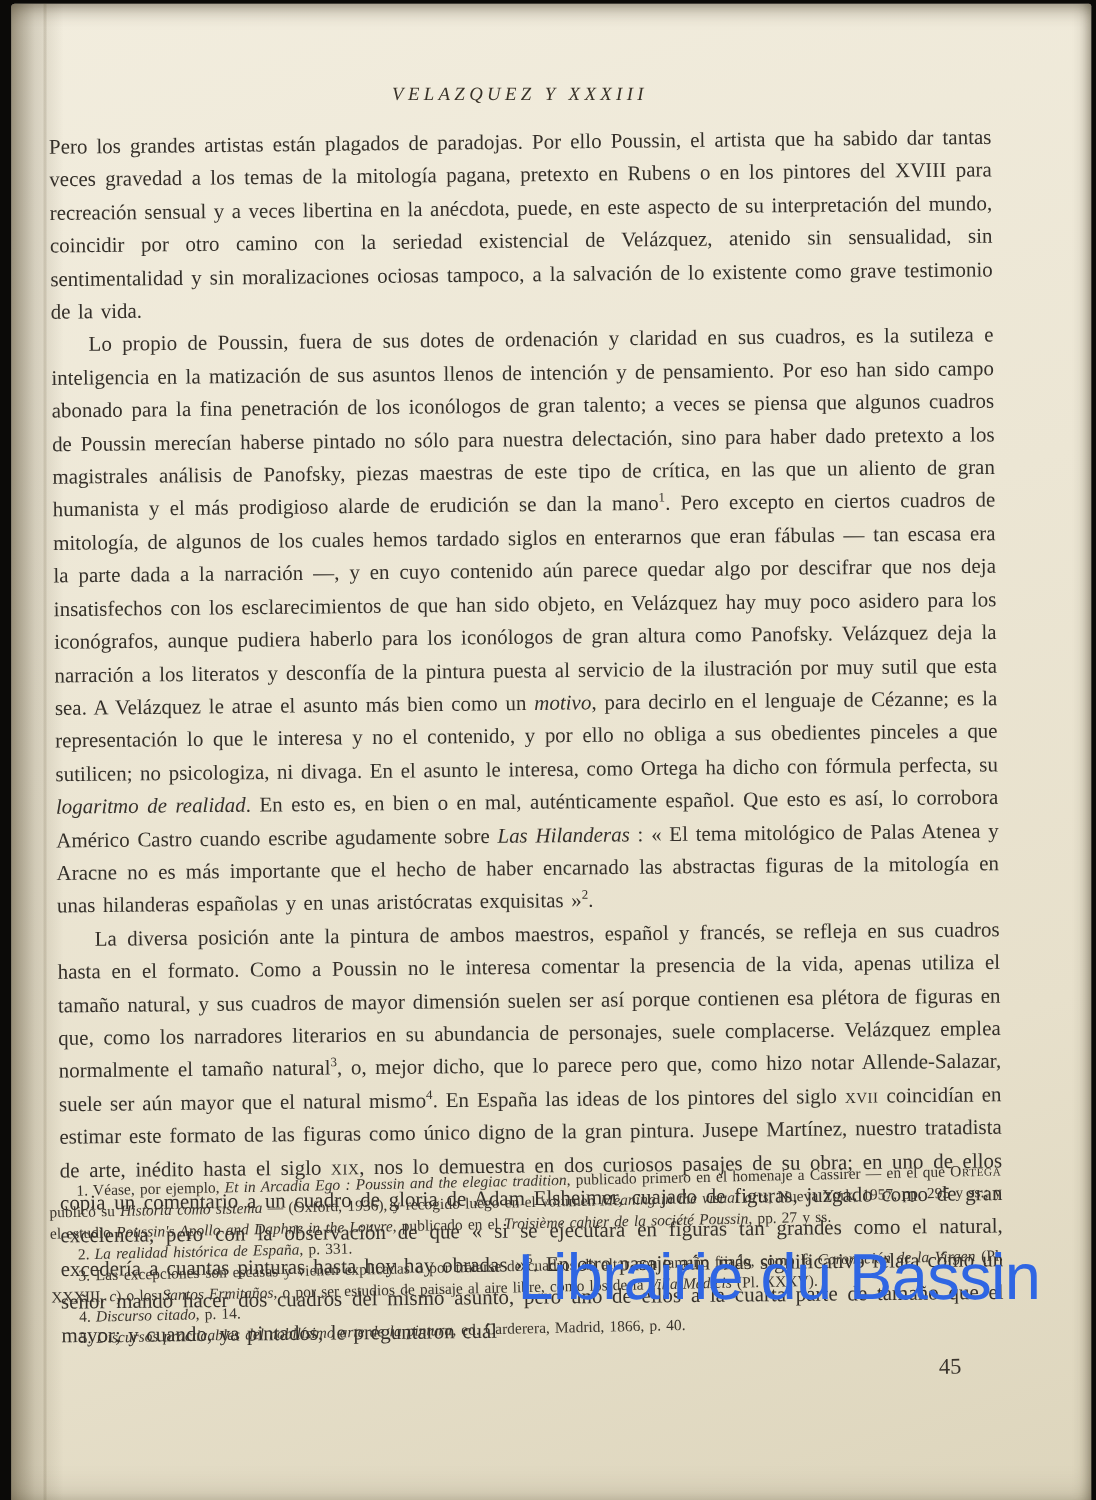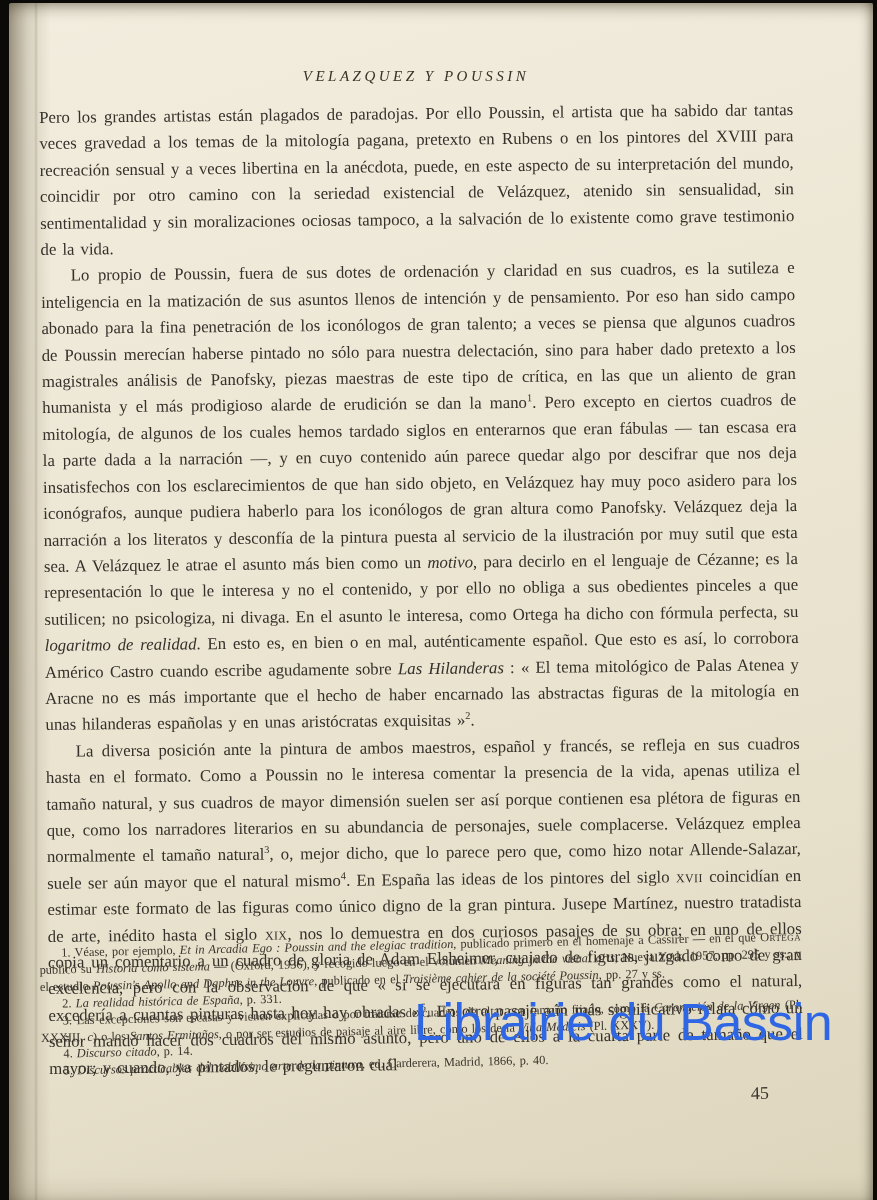--- a/index.html
+++ b/index.html
@@ -68,21 +68,21 @@
     transform:rotate(-1.2deg);
   }
 </style>
 </head>
 <body>
 
 <div class="page">
   <div class="gutter-shadow"></div>
   <div class="crease-line"></div>
 
-  <h1 class="running-head">VELAZQUEZ Y POUSSIN</h1>
+  <h1 class="running-head">VELAZQUEZ Y XXXIII</h1>
 
   <div class="body-text" id="paragraphs">
       <p class="para"><span class="seg-n">Pero los grandes artistas están plagados de paradojas. Por ello Poussin, el artista que ha sabido dar tantas veces gravedad a los temas de la mitología pagana, pretexto en Rubens o en los pintores del XVIII para recreación sensual y a veces libertina en la anécdota, puede, en este aspecto de su interpretación del mundo, coincidir por otro camino con la seriedad existencial de Velázquez, atenido sin sensualidad, sin sentimentalidad y sin moralizaciones ociosas tampoco, a la salvación de lo existente como grave testimonio de la vida.</span></p>
       <p class="para indent"><span class="seg-n">Lo propio de Poussin, fuera de sus dotes de ordenación y claridad en sus cuadros, es la sutileza e inteligencia en la matización de sus asuntos llenos de intención y de pensamiento. Por eso han sido campo abonado para la fina penetración de los iconólogos de gran talento; a veces se piensa que algunos cuadros de Poussin merecían haberse pintado no sólo para nuestra delectación, sino para haber dado pretexto a los magistrales análisis de Panofsky, piezas maestras de este tipo de crítica, en las que un aliento de gran humanista y el más prodigioso alarde de erudición se dan la mano</span><span class="seg-sup">1</span><span class="seg-n">. Pero excepto en ciertos cuadros de mitología, de algunos de los cuales hemos tardado siglos en enterarnos que eran fábulas — tan escasa era la parte dada a la narración —, y en cuyo contenido aún parece quedar algo por descifrar que nos deja insatisfechos con los esclarecimientos de que han sido objeto, en Velázquez hay muy poco asidero para los iconógrafos, aunque pudiera haberlo para los iconólogos de gran altura como Panofsky. Velázquez deja la narración a los literatos y desconfía de la pintura puesta al servicio de la ilustración por muy sutil que esta sea. A Velázquez le atrae el asunto más bien como un </span><span class="seg-i">motivo</span><span class="seg-n">, para decirlo en el lenguaje de Cézanne; es la representación lo que le interesa y no el contenido, y por ello no obliga a sus obedientes pinceles a que sutilicen; no psicologiza, ni divaga. En el asunto le interesa, como Ortega ha dicho con fórmula perfecta, su </span><span class="seg-i">logaritmo de realidad</span><span class="seg-n">. En esto es, en bien o en mal, auténticamente español. Que esto es así, lo corrobora Américo Castro cuando escribe agudamente sobre </span><span class="seg-i">Las Hilanderas</span><span class="seg-n"> : « El tema mitológico de Palas Atenea y Aracne no es más importante que el hecho de haber encarnado las abstractas figuras de la mitología en unas hilanderas españolas y en unas aristócratas exquisitas »</span><span class="seg-sup">2</span><span class="seg-n">.</span></p>
       <p class="para indent"><span class="seg-n">La diversa posición ante la pintura de ambos maestros, español y francés, se refleja en sus cuadros hasta en el formato. Como a Poussin no le interesa comentar la presencia de la vida, apenas utiliza el tamaño natural, y sus cuadros de mayor dimensión suelen ser así porque contienen esa plétora de figuras en que, como los narradores literarios en su abundancia de personajes, suele complacerse. Velázquez emplea normalmente el tamaño natural</span><span class="seg-sup">3</span><span class="seg-n">, o, mejor dicho, que lo parece pero que, como hizo notar Allende-Salazar, suele ser aún mayor que el natural mismo</span><span class="seg-sup">4</span><span class="seg-n">. En España las ideas de los pintores del siglo </span><span class="seg-sc">xvii</span><span class="seg-n"> coincidían en estimar este formato de las figuras como único digno de la gran pintura. Jusepe Martínez, nuestro tratadista de arte, inédito hasta el siglo </span><span class="seg-sc">xix</span><span class="seg-n">, nos lo demuestra en dos curiosos pasajes de su obra; en uno de ellos copia un comentario a un cuadro de gloria de Adam Elsheimer, cuajado de figuras, juzgado como de gran excelencia, pero con la observación de que « si se ejecutara en figuras tan grandes como el natural, excedería a cuantas pinturas hasta hoy hay obradas »</span><span class="seg-sup">5</span><span class="seg-n">. En otro pasaje aún más significativo relata cómo un señor mandó hacer dos cuadros del mismo asunto, pero uno de ellos a la cuarta parte de tamaño que el mayor; y cuando, ya pintados, le preguntaron cuál</span></p>
     </div>
 
   <div class="footnotes" id="footnotes">
       <p class="fnote"><span class="seg-n">1. Véase, por ejemplo, </span><span class="seg-i">Et in Arcadia Ego : Poussin and the elegiac tradition</span><span class="seg-n">, publicado primero en el homenaje a Cassirer — en el que </span><span class="seg-sc">Ortega</span><span class="seg-n"> publicó su </span><span class="seg-i">Historia como sistema</span><span class="seg-n"> — (Oxford, 1936), y recogido luego en el volumen </span><span class="seg-i">Meaning in the visual arts</span><span class="seg-n">, Nueva York, 1957, pp. 295 y ss.; y el estudio </span><span class="seg-i">Poussin's Apollo and Daphne in the Louvre</span><span class="seg-n">, publicado en el </span><span class="seg-i">Troisième cahier de la société Poussin</span><span class="seg-n">, pp. 27 y ss.</span></p>
       <p class="fnote"><span class="seg-n">2. </span><span class="seg-i">La realidad histórica de España</span><span class="seg-n">, p. 331.</span></p>

